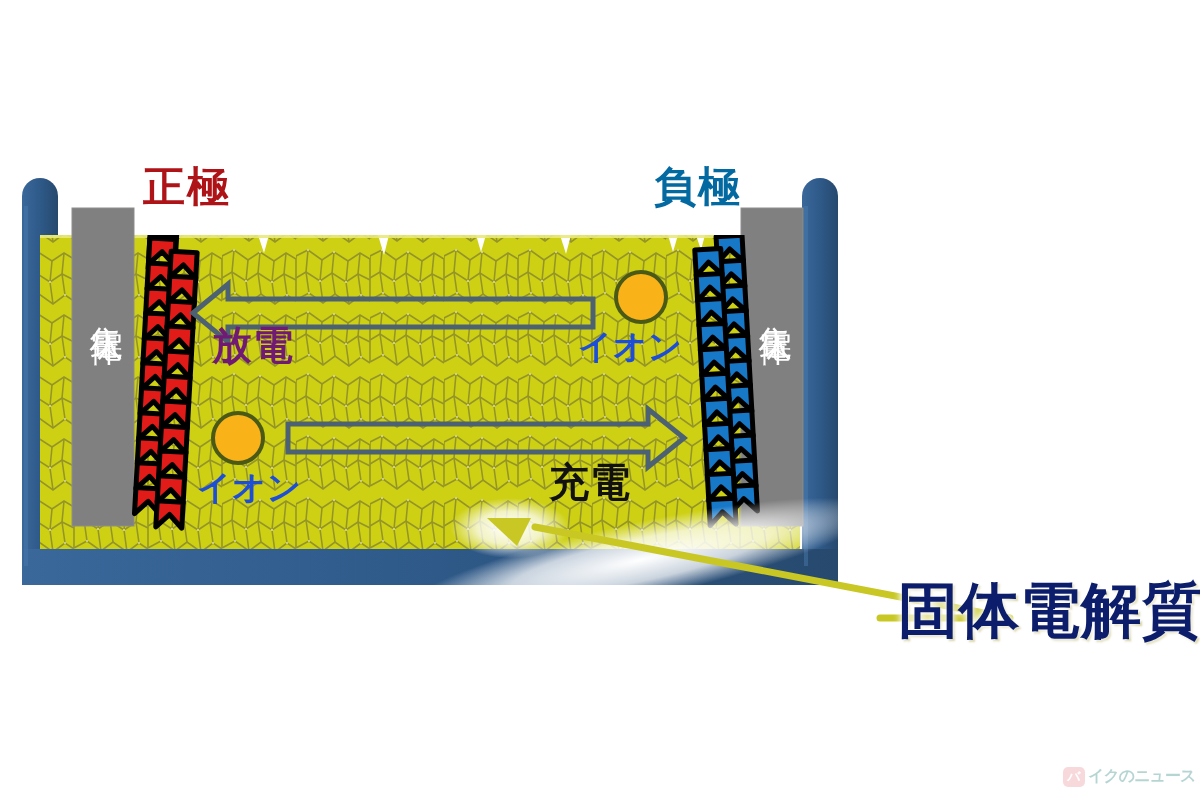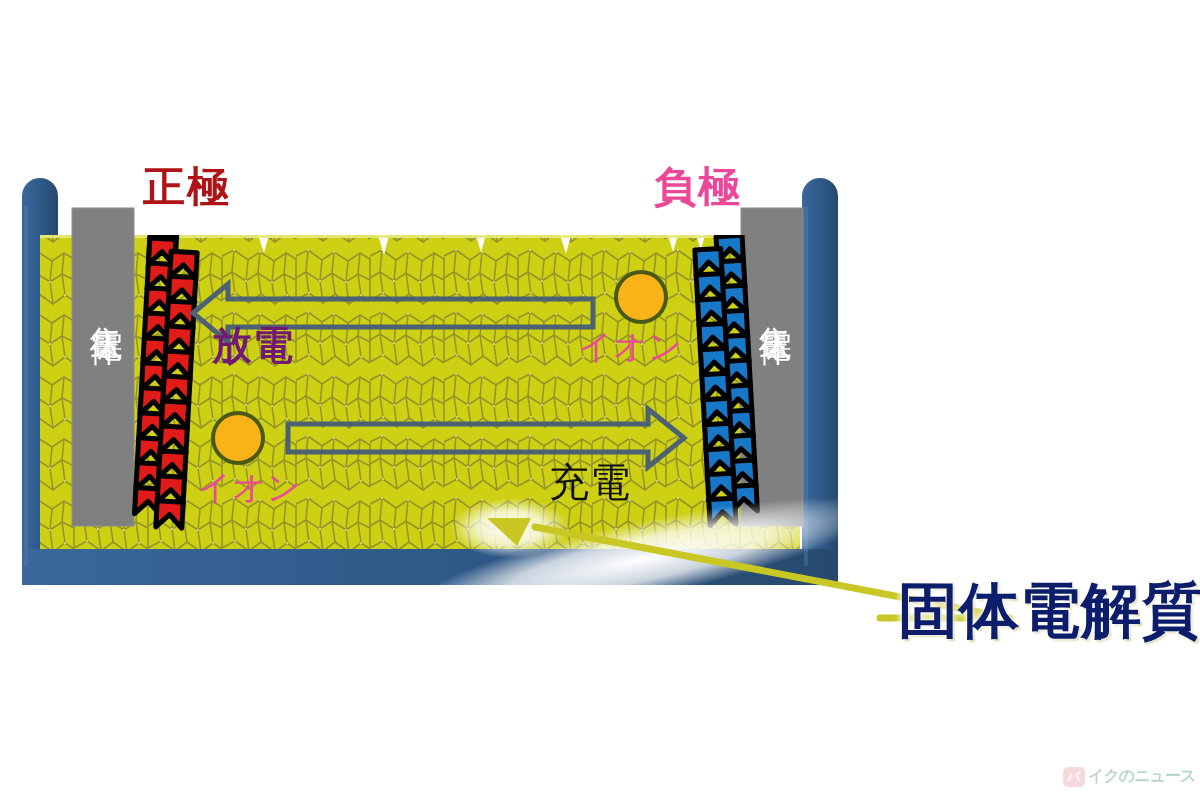--- a/index.html
+++ b/index.html
@@ -18,21 +18,21 @@
   .lbl{position:absolute;white-space:nowrap;line-height:1;}
 
   .lbl-pos{
     left:143px;top:166px;
     font-size:42px;font-weight:bold;color:#AE1317;
     letter-spacing:2px;
     text-shadow:0 0 2px rgba(255,255,255,.6);
   }
   .lbl-neg{
     left:654px;top:166px;
-    font-size:42px;font-weight:bold;color:#ec4899;
+    font-size:42px;font-weight:bold;color:#0369a1;
     letter-spacing:2px;
     text-shadow:0 0 2px rgba(255,255,255,.6);
   }
 
   .collector{
     position:absolute;
     color:#ffffff;font-size:33px;font-weight:normal;
     writing-mode:vertical-rl;text-orientation:upright;
     letter-spacing:4px;line-height:1.05;
     text-align:center;
@@ -40,26 +40,26 @@
   .collector-left{left:83px;top:300px;width:40px;}
   .collector-right{left:752px;top:300px;width:40px;}
 
   .lbl-discharge{
     left:212px;top:325px;
     font-size:40px;font-weight:bold;color:#701a75;
     letter-spacing:1px;
   }
   .lbl-charge{
     left:549px;top:462px;
-    font-size:40px;font-weight:normal;color:#111111;
+    font-size:40px;font-weight:bold;color:#111111;
     letter-spacing:1px;
   }
 
   .lbl-ion{
-    font-size:34px;font-weight:normal;color:#ec4899;
+    font-size:34px;font-weight:bold;color:#1d4ed8;
     letter-spacing:0px;
   }
   .lbl-ion-left{left:197px;top:470px;}
   .lbl-ion-right{left:578px;top:329px;}
 
   .lbl-solid{
     left:898px;top:580px;
     font-size:60px;font-weight:bold;color:#0B1D6B;
     letter-spacing:1px;
     text-shadow:

